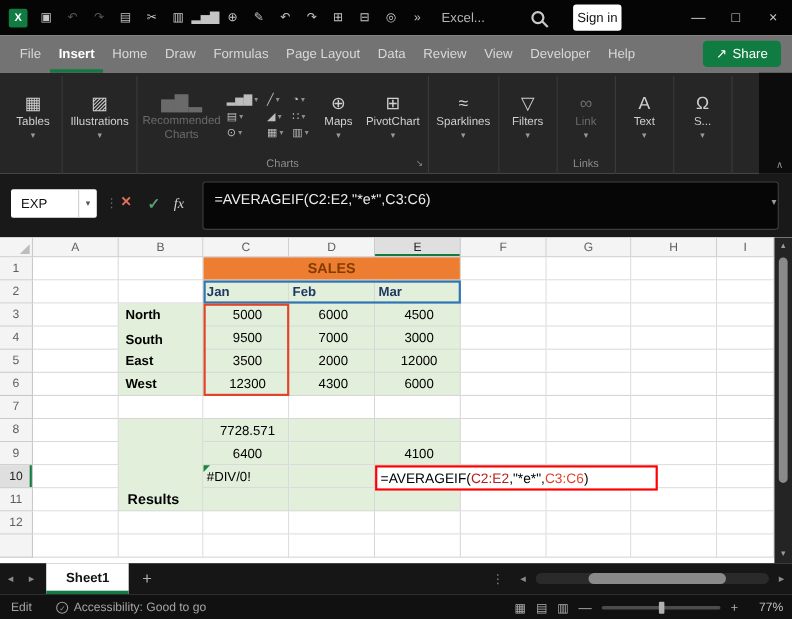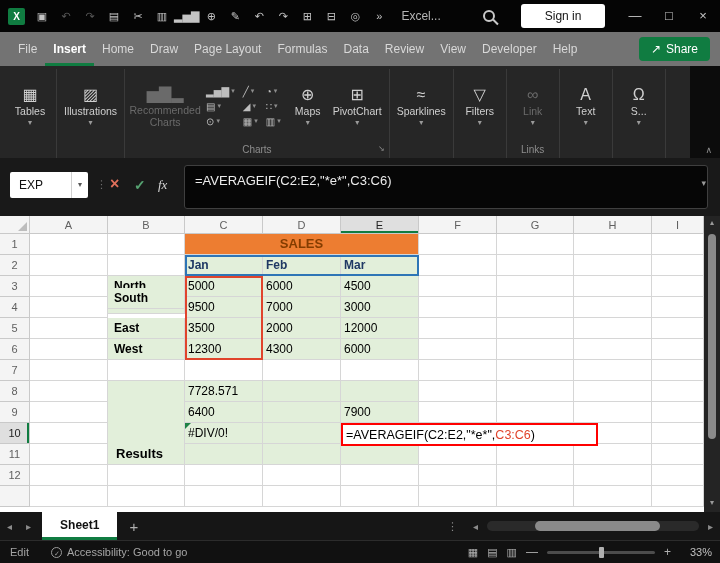--- a/index.html
+++ b/index.html
@@ -11,21 +11,21 @@
   
   .titlebar{position:absolute;top:0;left:0;width:720px;height:32px;background:#050505;display:flex;align-items:center;}
   .qat{display:flex;align-items:center;}
   .app-logo{width:17px;height:17px;border-radius:2px;background:var(--accent);color:#fff;font-size:10px;font-weight:bold;
             display:flex;align-items:center;justify-content:center;margin:0 5px 0 8px;}
   .qat-icon{min-width:24px;text-align:center;color:#c4c4c4;font-size:11px;line-height:32px;cursor:default;}
   .qat-icon.dis{color:#585858;}
   .app-name{color:#b5b5b5;font-size:12px;margin-left:10px;}
   .magnifier{position:relative;width:12px;height:12px;border:2px solid #c9c9c9;border-radius:50%;margin-left:42px;flex:none;}
   .magnifier::after{content:'';position:absolute;width:7px;height:2px;background:#c9c9c9;transform:rotate(45deg);right:-6px;bottom:-3px;}
-  .signin{margin-left:26px;background:#fff;color:#141414;font-size:12px;padding:5px 24px;border:none;border-radius:3px;font-family:inherit;}
+  .signin{margin-left:26px;background:#fff;color:#141414;font-size:12px;padding:5px 4px;border:none;border-radius:3px;font-family:inherit;}
   .win-controls{margin-left:auto;display:flex;}
   .win-btn{width:34px;text-align:center;color:#c8c8c8;font-size:13px;line-height:32px;}
 
   
   .menubar{position:absolute;top:32px;left:0;width:720px;height:34px;background:#737373;display:flex;align-items:stretch;padding-left:10px;}
   .menu-tabs{display:flex;}
   .mtab{padding:0 8px;font-size:12px;color:#d8d8d8;display:flex;align-items:center;cursor:default;}
   .mtab.active{color:#fff;font-weight:bold;box-shadow:inset 0 -3px 0 var(--accent);}
   .share{margin-left:auto;margin-right:10px;align-self:center;display:flex;align-items:center;gap:5px;background:var(--accent);
          color:#fff;border:none;border-radius:4px;font-size:12px;padding:5px 12px;font-family:inherit;}
@@ -70,21 +70,21 @@
   .hcell.rowh{line-height:21px;}
   .hcell.selcol{background:#DFDFDF;color:#222;box-shadow:inset 0 -2px 0 var(--accent);}
   .hcell.selrow{background:#DFDFDF;color:#222;box-shadow:inset -2px 0 0 var(--accent);}
   .corner::after{content:'';position:absolute;right:2px;bottom:2px;border-left:9px solid transparent;border-bottom:9px solid #BDBDBD;}
   .cell{position:absolute;background:#fff;border-right:1px solid #D6D6D6;border-bottom:1px solid #D6D6D6;
         font-size:12px;line-height:20px;padding:0 3px;color:#000;overflow:hidden;white-space:nowrap;}
   .cell.green{background:var(--cell-green);}
   .cell.orange{background:var(--sales-orange);color:var(--sales-text);font-weight:bold;text-align:center;font-size:13px;}
   .cell.month{font-weight:bold;color:var(--month-text);}
   .cell.rowlabel{font-weight:bold;padding-left:6px;}
-  .cell.num{text-align:left;padding-right:0;}
+  .cell.num{text-align:center;padding-right:0;}
   .cell.results{font-weight:bold;display:flex;align-items:flex-end;font-size:13px;padding:0 0 3px 8px;line-height:14px;}
   .range-box{position:absolute;border:2px solid;pointer-events:none;z-index:2;}
   .err-tri{position:absolute;width:0;height:0;border-top:6px solid #1E8245;border-right:6px solid transparent;z-index:3;}
   .edit-cell{position:absolute;background:#fff;border:2px solid #FF0000;display:flex;align-items:center;
              padding:0 3px;font-size:12.5px;z-index:4;white-space:nowrap;overflow:hidden;}
   .vscroll{position:absolute;left:704px;top:0;width:16px;height:296px;background:#242424;display:flex;flex-direction:column;align-items:center;}
   .vs-up,.vs-down{color:#9a9a9a;font-size:8px;line-height:14px;}
   .vs-thumb{width:8px;height:205px;background:#8a8a8a;border-radius:4px;margin-top:4px;}
   .vs-down{margin-top:auto;margin-bottom:2px;}
 
@@ -146,22 +146,22 @@
         <span class="win-btn">×</span>
       </div>
   </div>
 
   <div class="menubar">
     <div class="menu-tabs">
         <span class="mtab">File</span>
         <span class="mtab active">Insert</span>
         <span class="mtab">Home</span>
         <span class="mtab">Draw</span>
+        <span class="mtab">Formulas</span>
         <span class="mtab">Page Layout</span>
-        <span class="mtab">Formulas</span>
         <span class="mtab">Data</span>
         <span class="mtab">Review</span>
         <span class="mtab">View</span>
         <span class="mtab">Developer</span>
         <span class="mtab">Help</span>
       </div>
     <button class="share">
       <span>↗</span>
       <span>Share</span>
     </button>
@@ -359,21 +359,21 @@
         <div class="cell" style="left: 30px; top: 60px; width: 78px; height: 21px;"></div>
         <div class="cell green rowlabel" style="left: 108px; top: 60px; width: 77px; height: 38px;">North</div>
         <div class="cell green num" style="left: 185px; top: 60px; width: 78px; height: 21px;">5000</div>
         <div class="cell green num" style="left: 263px; top: 60px; width: 78px; height: 21px;">6000</div>
         <div class="cell green num" style="left: 341px; top: 60px; width: 78px; height: 21px;">4500</div>
         <div class="cell" style="left: 419px; top: 60px; width: 78px; height: 21px;"></div>
         <div class="cell" style="left: 497px; top: 60px; width: 77px; height: 21px;"></div>
         <div class="cell" style="left: 574px; top: 60px; width: 78px; height: 21px;"></div>
         <div class="cell" style="left: 652px; top: 60px; width: 52px; height: 21px;"></div>
         <div class="cell" style="left: 30px; top: 81px; width: 78px; height: 21px;"></div>
-        <div class="cell green rowlabel" style="left: 108px; top: 72px; width: 77px; height: 21px;">South</div>
+        <div class="cell green rowlabel" style="left: 108px; top: 83px; width: 77px; height: 21px;">South</div>
         <div class="cell green num" style="left: 185px; top: 81px; width: 78px; height: 21px;">9500</div>
         <div class="cell green num" style="left: 263px; top: 81px; width: 78px; height: 21px;">7000</div>
         <div class="cell green num" style="left: 341px; top: 81px; width: 78px; height: 21px;">3000</div>
         <div class="cell" style="left: 419px; top: 81px; width: 78px; height: 21px;"></div>
         <div class="cell" style="left: 497px; top: 81px; width: 77px; height: 21px;"></div>
         <div class="cell" style="left: 574px; top: 81px; width: 78px; height: 21px;"></div>
         <div class="cell" style="left: 652px; top: 81px; width: 52px; height: 21px;"></div>
         <div class="cell" style="left: 30px; top: 102px; width: 78px; height: 21px;"></div>
         <div class="cell green rowlabel" style="left: 108px; top: 102px; width: 77px; height: 21px;">East</div>
         <div class="cell green num" style="left: 185px; top: 102px; width: 78px; height: 21px;">3500</div>
@@ -406,21 +406,21 @@
         <div class="cell green num" style="left: 185px; top: 165px; width: 78px; height: 21px;">7728.571</div>
         <div class="cell green" style="left: 263px; top: 165px; width: 78px; height: 21px;"></div>
         <div class="cell green" style="left: 341px; top: 165px; width: 78px; height: 21px;"></div>
         <div class="cell" style="left: 419px; top: 165px; width: 78px; height: 21px;"></div>
         <div class="cell" style="left: 497px; top: 165px; width: 77px; height: 21px;"></div>
         <div class="cell" style="left: 574px; top: 165px; width: 78px; height: 21px;"></div>
         <div class="cell" style="left: 652px; top: 165px; width: 52px; height: 21px;"></div>
         <div class="cell" style="left: 30px; top: 186px; width: 78px; height: 21px;"></div>
         <div class="cell green num" style="left: 185px; top: 186px; width: 78px; height: 21px;">6400</div>
         <div class="cell green" style="left: 263px; top: 186px; width: 78px; height: 21px;"></div>
-        <div class="cell green num" style="left: 341px; top: 186px; width: 78px; height: 21px;">7900</div>
+        <div class="cell green num" style="left: 341px; top: 186px; width: 78px; height: 21px;">4100</div>
         <div class="cell" style="left: 419px; top: 186px; width: 78px; height: 21px;"></div>
         <div class="cell" style="left: 497px; top: 186px; width: 77px; height: 21px;"></div>
         <div class="cell" style="left: 574px; top: 186px; width: 78px; height: 21px;"></div>
         <div class="cell" style="left: 652px; top: 186px; width: 52px; height: 21px;"></div>
         <div class="cell" style="left: 30px; top: 207px; width: 78px; height: 21px;"></div>
         <div class="cell green" style="left: 185px; top: 207px; width: 78px; height: 21px;">#DIV/0!</div>
         <div class="cell green" style="left: 263px; top: 207px; width: 78px; height: 21px;"></div>
         <div class="cell green" style="left: 341px; top: 207px; width: 78px; height: 21px;"></div>
         <div class="cell" style="left: 419px; top: 207px; width: 78px; height: 21px;"></div>
         <div class="cell" style="left: 497px; top: 207px; width: 77px; height: 21px;"></div>
@@ -450,21 +450,21 @@
         <div class="cell" style="left: 341px; top: 270px; width: 78px; height: 21px;"></div>
         <div class="cell" style="left: 419px; top: 270px; width: 78px; height: 21px;"></div>
         <div class="cell" style="left: 497px; top: 270px; width: 77px; height: 21px;"></div>
         <div class="cell" style="left: 574px; top: 270px; width: 78px; height: 21px;"></div>
         <div class="cell" style="left: 652px; top: 270px; width: 52px; height: 21px;"></div>
         <div class="range-box" style="left: 185px; top: 39px; width: 234px; height: 21px; border-color: rgb(46, 117, 182);"></div>
         <div class="range-box" style="left: 185px; top: 60px; width: 78px; height: 84px; border-color: rgb(224, 68, 44);"></div>
         <div class="err-tri" style="left: 185px; top: 207px;"></div>
         <div class="edit-cell" style="left: 341px; top: 207px; width: 257px; height: 23px; border-color: rgb(255, 0, 0);">
           <span style="color: rgb(0, 0, 0);">=AVERAGEIF(</span>
-          <span style="color: #000000;">C2:E2</span>
+          <span style="color: #b91c1c;">C2:E2</span>
           <span style="color: rgb(0, 0, 0);">,"*e*",</span>
           <span style="color: rgb(224, 68, 44);">C3:C6</span>
           <span style="color: rgb(0, 0, 0);">)</span>
         </div>
       </div>
     <div class="vscroll">
       <span class="vs-up">▴</span>
       <div class="vs-thumb"></div>
       <span class="vs-down">▾</span>
     </div>
@@ -493,17 +493,17 @@
       <div class="view-icons">
           <span class="view-icon">▦</span>
           <span class="view-icon">▤</span>
           <span class="view-icon">▥</span>
         </div>
       <span class="zoom-out">—</span>
       <div class="zoom-track">
         <div class="zoom-thumb"></div>
       </div>
       <span class="zoom-in">+</span>
-      <span class="zoom-pct">33%</span>
+      <span class="zoom-pct">77%</span>
     </div>
   </div>
 
 </div>
 
 </body></html>

